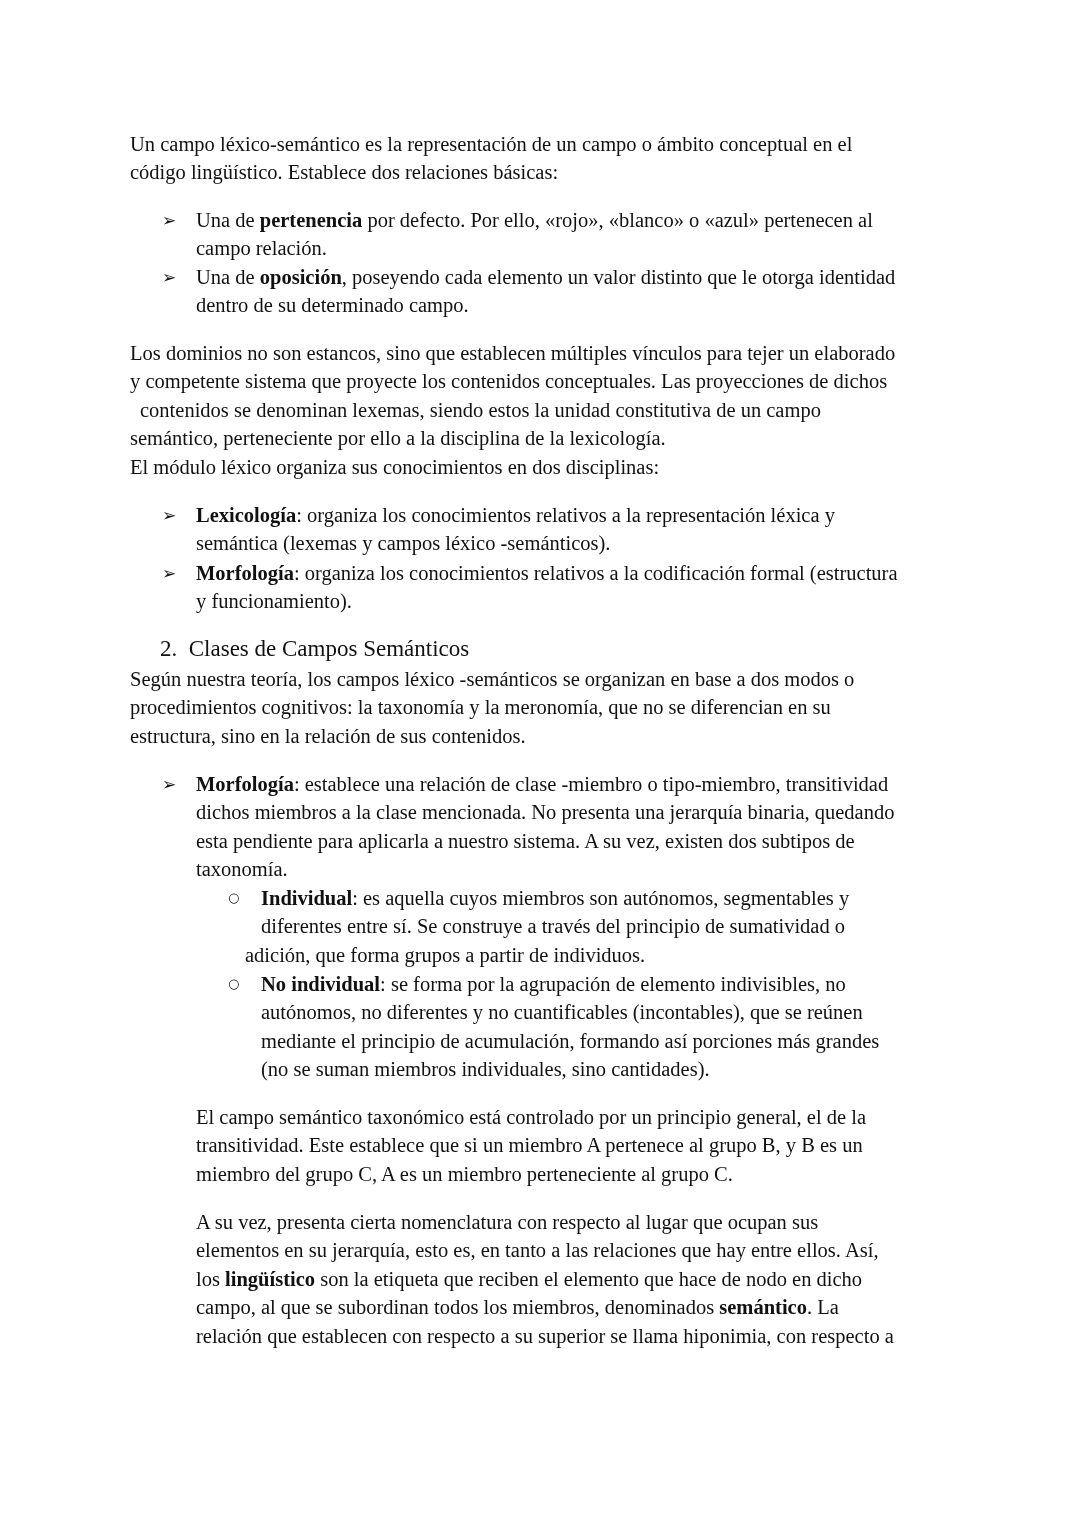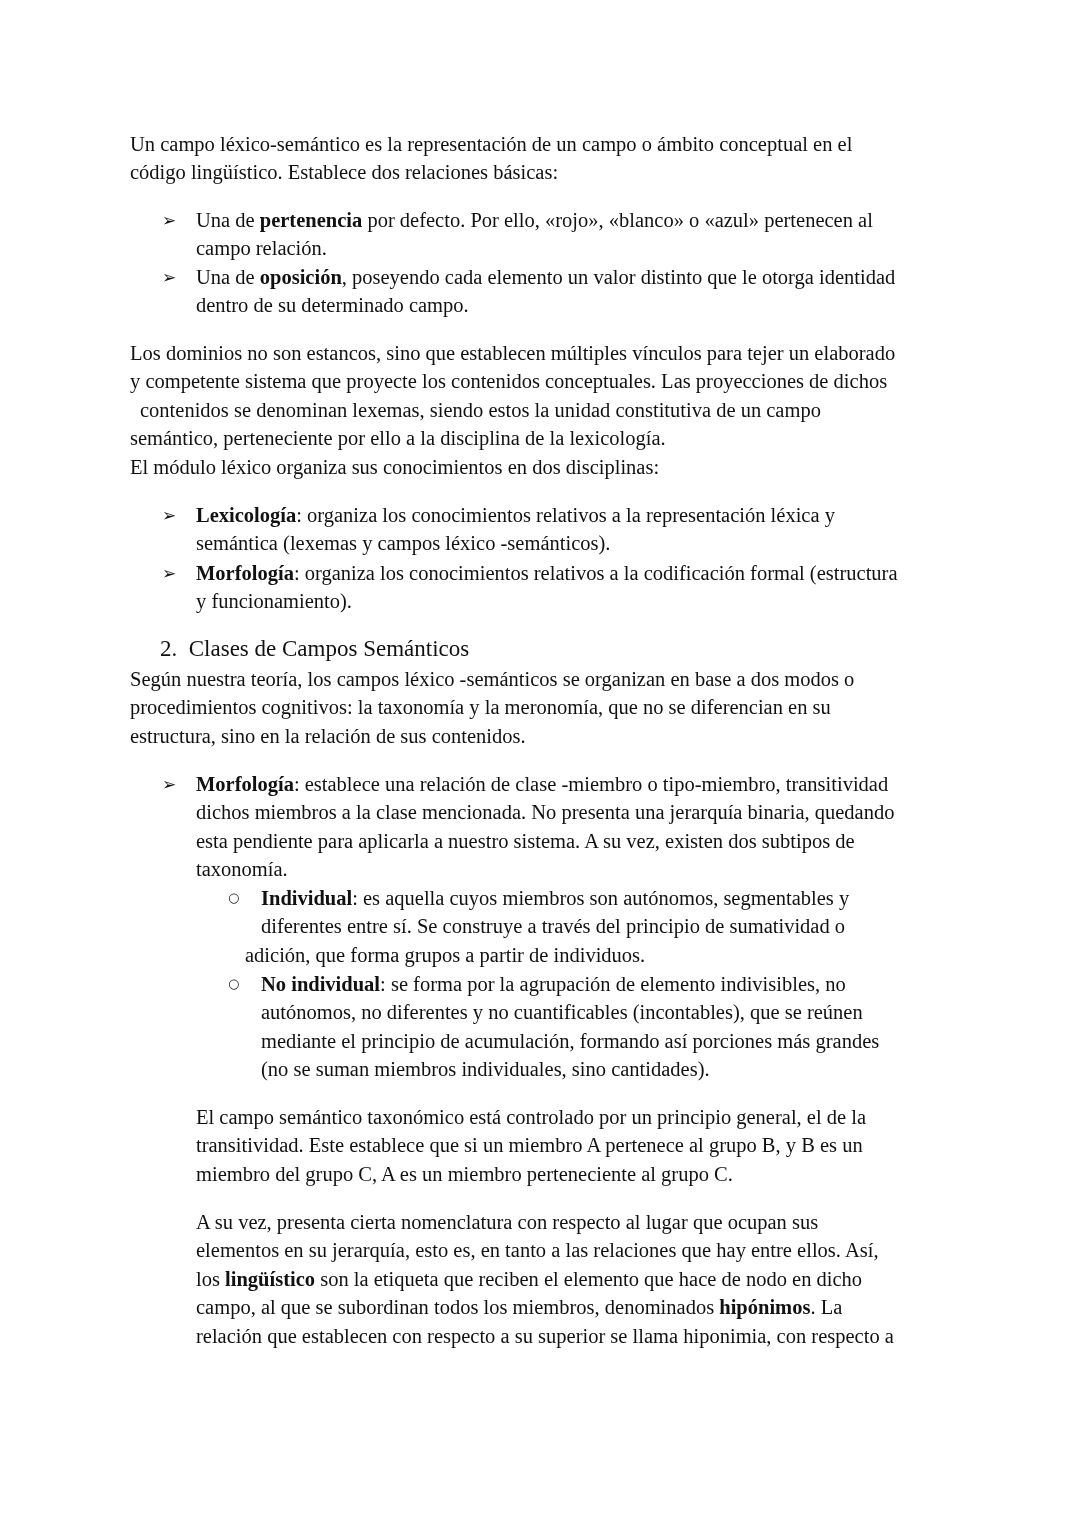--- a/index.html
+++ b/index.html
@@ -60,15 +60,15 @@
   <div class="line" style="left:261px;top:1027px">mediante el principio de acumulación, formando así porciones más grandes</div>
   <div class="line" style="left:261px;top:1055px">(no se suman miembros individuales, sino cantidades).</div>
 
   <div class="line" style="left:196px;top:1103px">El campo semántico taxonómico está controlado por un principio general, el de la</div>
   <div class="line" style="left:196px;top:1131px">transitividad. Este establece que si un miembro A pertenece al grupo B, y B es un</div>
   <div class="line" style="left:196px;top:1160px">miembro del grupo C, A es un miembro perteneciente al grupo C.</div>
 
   <div class="line" style="left:196px;top:1208px">A su vez, presenta cierta nomenclatura con respecto al lugar que ocupan sus</div>
   <div class="line" style="left:196px;top:1236px">elementos en su jerarquía, esto es, en tanto a las relaciones que hay entre ellos. Así,</div>
   <div class="line" style="left:196px;top:1265px"><span>los </span><span class="b">lingüístico</span><span> son la etiqueta que reciben el elemento que hace de nodo en dicho</span></div>
-  <div class="line" style="left:196px;top:1293px"><span>campo, al que se subordinan todos los miembros, denominados </span><span class="b">hipónimos</span><span>. La</span></div>
+  <div class="line" style="left:196px;top:1293px"><span>campo, al que se subordinan todos los miembros, denominados </span><span class="b">semántico</span><span>. La</span></div>
   <div class="line" style="left:196px;top:1322px">relación que establecen con respecto a su superior se llama hiponimia, con respecto a</div>
 </div>
 
 </body></html>

